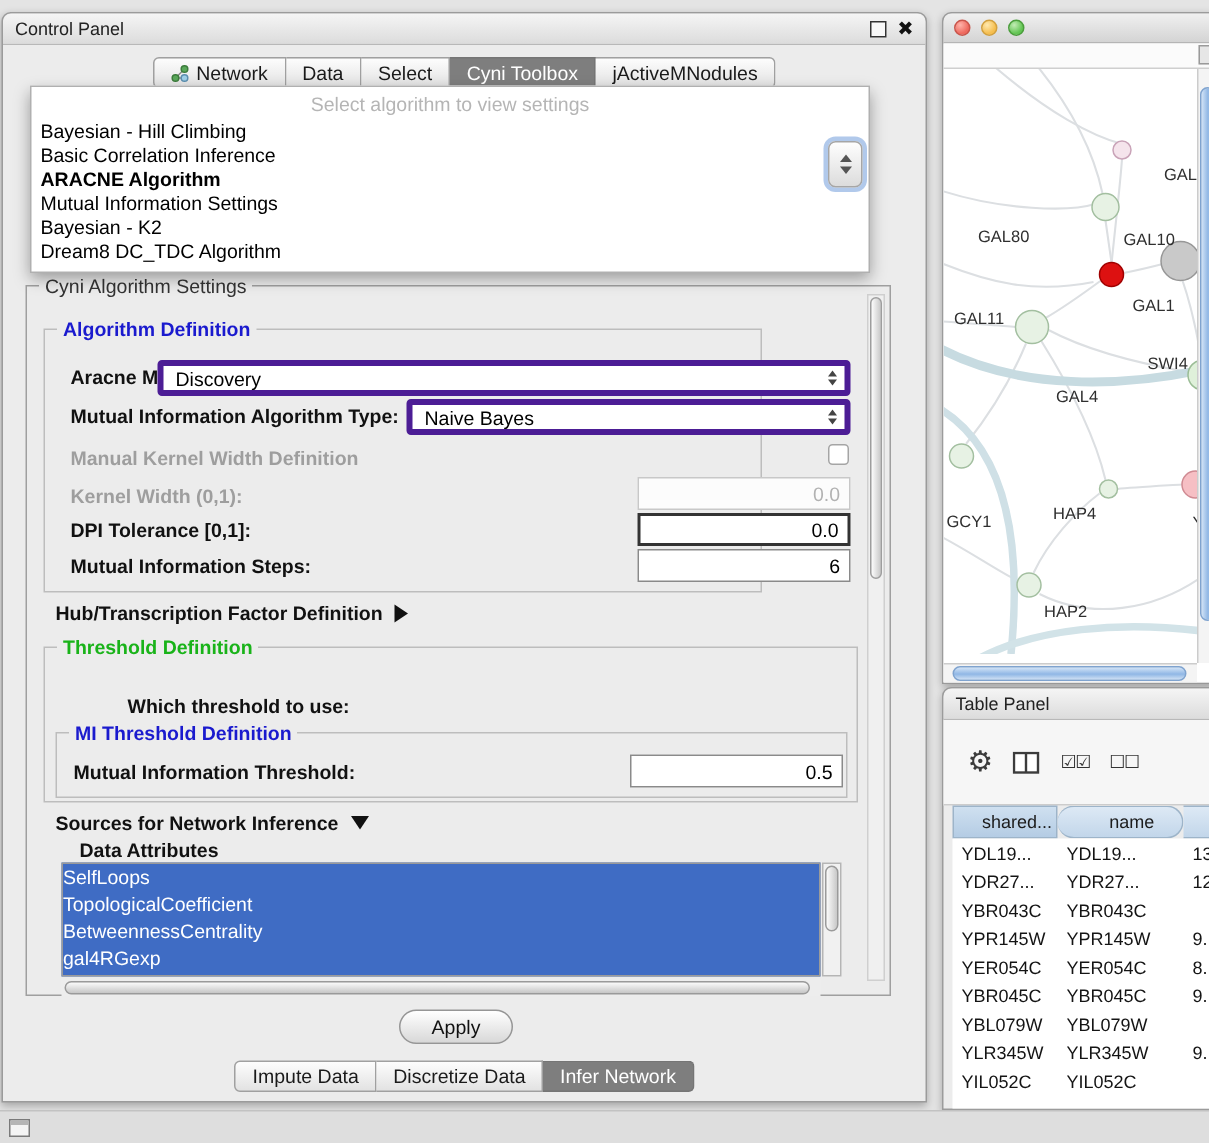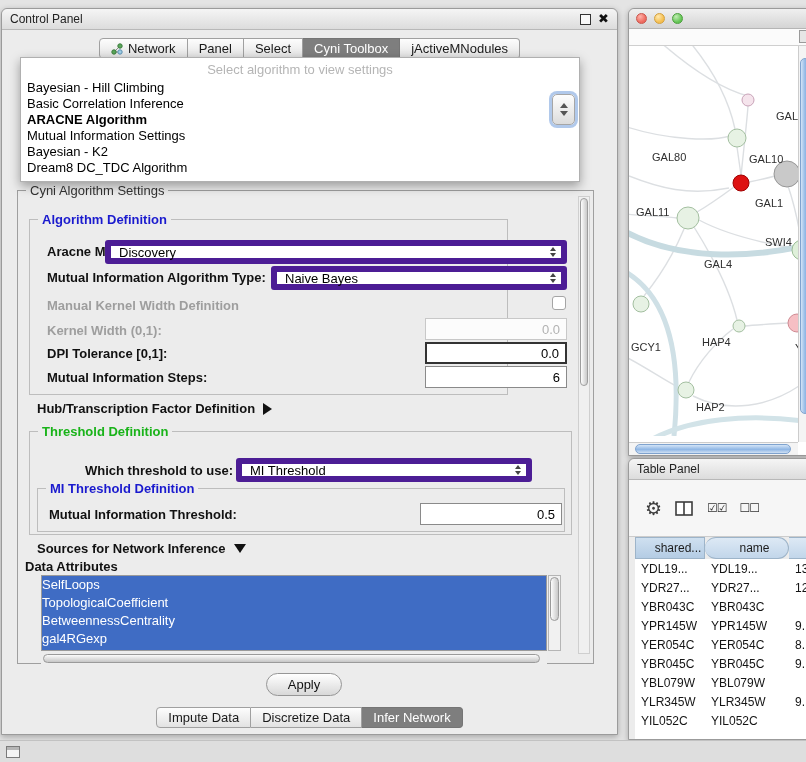--- a/index.html
+++ b/index.html
@@ -45,21 +45,21 @@
   .group-label{position:absolute;top:-8px;left:8px;background:#ececec;padding:0 4px;font-size:13px;color:#333;white-space:nowrap;}
   .group-label.blue{color:#1a1ace;font-weight:bold;}
   .group-label.green{color:#19b319;font-weight:bold;}
   .titled-group{position:absolute;border:1px solid #bdbdbd;box-sizing:border-box;}
   #alg-group{left:11px;top:28px;width:479px;height:176px;}
   #thr-group{left:11px;top:240px;width:543px;height:104px;}
   #mi-group{left:7px;top:56px;width:528px;height:44px;}
 
   .fld-label{position:absolute;font-size:13px;font-weight:bold;color:#111;line-height:15px;white-space:nowrap;}
   .fld-label.disabled{color:#9e9e9e;}
-  .combo{position:absolute;height:24px;background:#fff;border:6px solid #4c1d95;border-radius:3px;
+  .combo{position:absolute;height:24px;background:#fff;border:4px solid #4c1d95;border-radius:3px;
          display:flex;align-items:center;font-size:13px;color:#000;padding-left:8px;box-sizing:border-box;}
   .combo .arrows{margin-left:auto;margin-right:5px;display:flex;flex-direction:column;gap:2px;align-items:center;}
   .arrow-up{width:0;height:0;border-left:3.5px solid transparent;border-right:3.5px solid transparent;border-bottom:4px solid #444;}
   .arrow-down{width:0;height:0;border-left:3.5px solid transparent;border-right:3.5px solid transparent;border-top:4px solid #444;}
   .tfield{position:absolute;height:22px;background:#fff;border:1px solid #8a8a8a;font-size:13px;
           display:flex;align-items:center;justify-content:flex-end;padding-right:6px;box-sizing:border-box;color:#000;}
   .tfield.disabled{color:#b2b2b2;border-color:#c8c8c8;background:#fcfcfc;}
   .tfield.focusd{border:2px solid #333;}
   .checkbox{position:absolute;width:14px;height:14px;background:#fff;border:1px solid #a5a5a5;border-radius:3px;box-sizing:border-box;}
 
@@ -142,21 +142,21 @@
       <svg width="12" height="12">
         <line x1="3" y1="9" x2="9" y2="3" stroke="#8a8a8a" stroke-width="1"></line>
         <line x1="3" y1="9" x2="9" y2="9" stroke="#8a8a8a" stroke-width="1"></line>
         <circle cx="3" cy="9" r="2.2" fill="#5aa85a" stroke="#3d7c3d"></circle>
         <circle cx="9" cy="3" r="2.2" fill="#5aa85a" stroke="#3d7c3d"></circle>
         <circle cx="9" cy="9" r="2.2" fill="#9fd0e8" stroke="#5c8fb0"></circle>
       </svg>
       <span>Network</span>
     </div>
     <div class="tab">
-      <span>Panel</span>
+      <span>Data</span>
     </div>
     <div class="tab">
       <span>Select</span>
     </div>
     <div class="tab selected">
       <span>Cyni Toolbox</span>
     </div>
     <div class="tab">
       <span>jActiveMNodules</span>
     </div>
@@ -207,42 +207,35 @@
 
     <div class="section-row" style="left:19px;top:210px;">
       <span class="sec-label">Hub/Transcription Factor Definition</span>
       <span class="tri-right"></span>
     </div>
 
     <div id="thr-group" class="titled-group">
       <span class="group-label green">Threshold Definition</span>
 
       <span class="fld-label" style="left:55px;top:31px;">Which threshold to use:</span>
-      <div class="combo" style="left:206px;top:26px;width:296px;">
-        <span>MI Threshold</span>
-        <span class="arrows">
-            <span class="arrow-up"></span>
-            <span class="arrow-down"></span>
-          </span>
-      </div>
 
       <div id="mi-group" class="titled-group">
         <span class="group-label blue">MI Threshold Definition</span>
         <span class="fld-label" style="left:11px;top:18px;">Mutual Information Threshold:</span>
         <div class="tfield" style="left:382px;top:14px;width:142px;">
           <span>0.5</span>
         </div>
       </div>
     </div>
 
     <div class="section-row" style="left:19px;top:350px;">
       <span class="sec-label">Sources for Network Inference</span>
       <span class="tri-down"></span>
     </div>
-    <span class="fld-label" style="left:7px;top:368px;">Data Attributes</span>
+    <span class="fld-label" style="left:35px;top:368px;">Data Attributes</span>
 
     <div id="attr-list">
       <div class="attr-item">SelfLoops</div>
       <div class="attr-item">TopologicalCoefficient</div>
       <div class="attr-item">BetweennessCentrality</div>
       <div class="attr-item">gal4RGexp</div>
     </div>
     <div id="attr-vscroll">
       <div class="vthumb"></div>
     </div>

